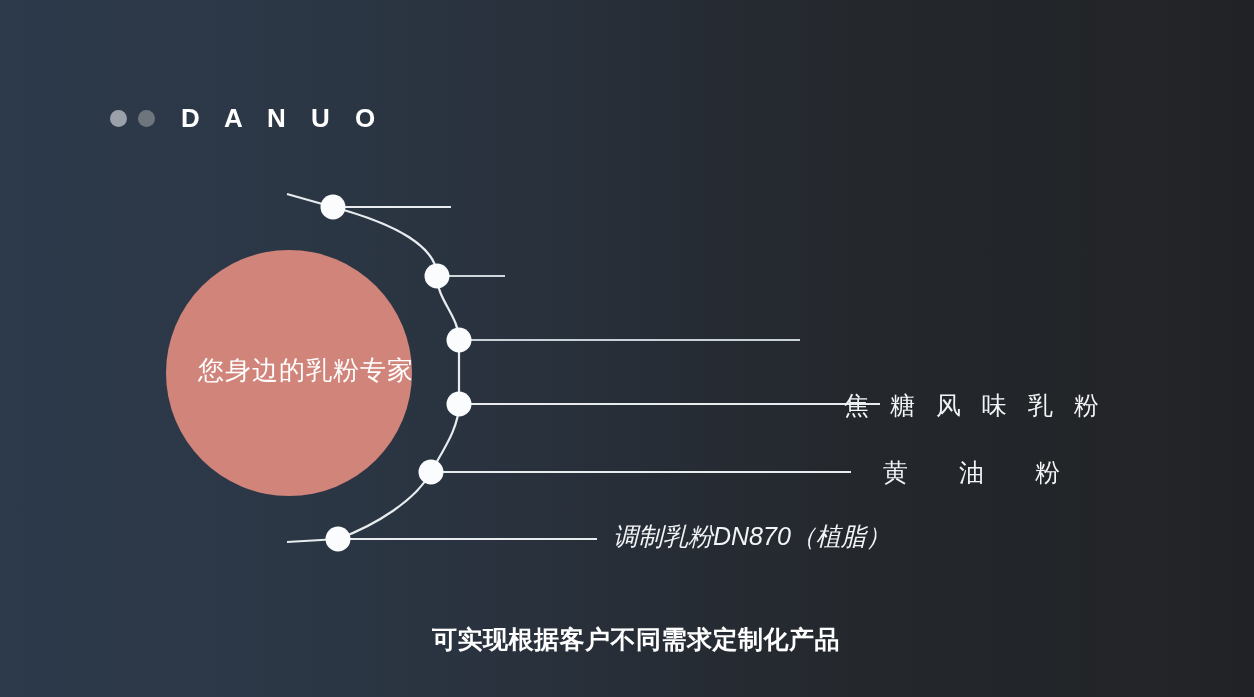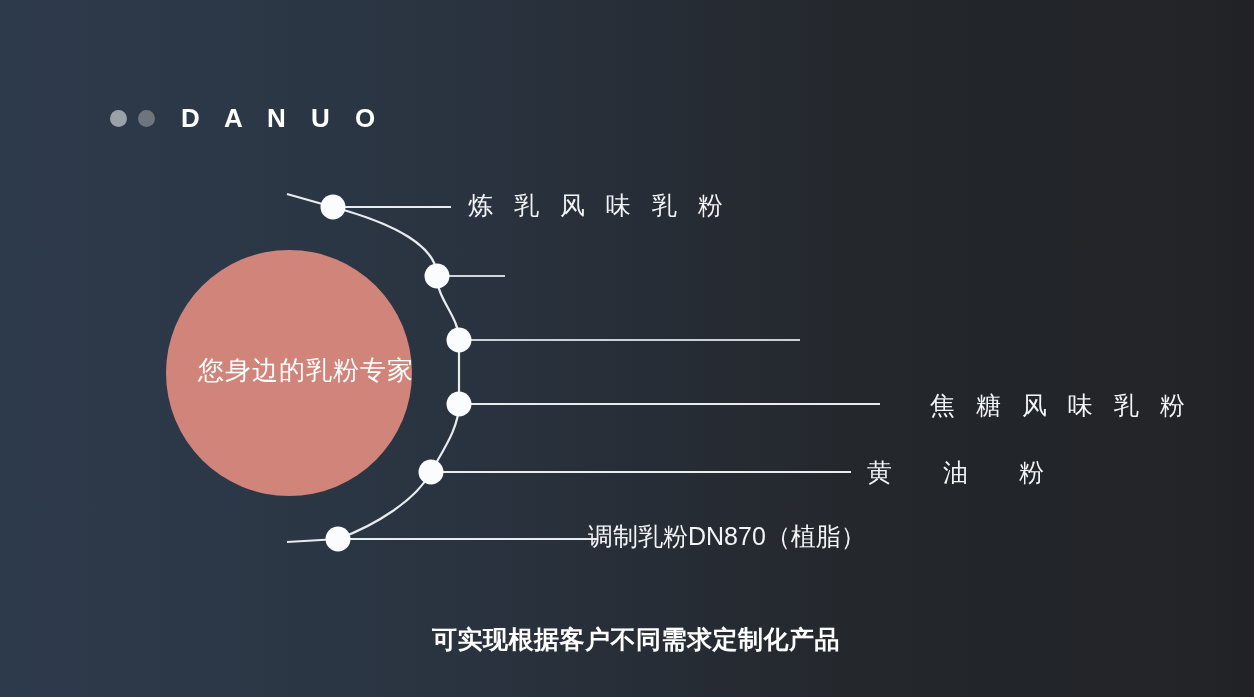--- a/index.html
+++ b/index.html
@@ -71,28 +71,28 @@
   
   .node-label {
     position:absolute;
     color:#f2f4f6;
     font-size:25px;
     font-weight:400;
     line-height:1;
     white-space:nowrap;
   }
   .node-label.sp { letter-spacing:7px; }
-  .node-label.sp-wide { letter-spacing:22px; }
+  .node-label.sp-wide { letter-spacing:22px;margin-left:16px; }
 
   #label-0 { left:468px; top:193px; }
   #label-1 { left:520px; top:265px; }
   #label-2 { left:816px; top:327px; }
-  #label-3 { left:930px; top:393px;text-align:center; }
+  #label-3 { left:844px; top:393px;text-align:center; }
   #label-4 { left:867px; top:460px; }
-  #label-5 { left:588px; top:524px; }
+  #label-5 { left:613px; top:524px;font-style:italic; }
 
   
   #footer-note {
     position:absolute;
     left:0; top:623px;
     width:1254px;
     text-align:center;
     color:#ffffff;
     font-size:25px;
     font-weight:700;
@@ -135,20 +135,19 @@
     <circle cx="333" cy="207" r="12.5" fill="#fbfcfd"></circle>
     <circle cx="437" cy="276" r="12.5" fill="#fbfcfd"></circle>
     <circle cx="459" cy="340" r="12.5" fill="#fbfcfd"></circle>
     <circle cx="459" cy="404" r="12.5" fill="#fbfcfd"></circle>
     <circle cx="431" cy="472" r="12.5" fill="#fbfcfd"></circle>
     <circle cx="338" cy="539" r="12.5" fill="#fbfcfd"></circle>
   </svg>
 
   <div id="circle-label">您身边的乳粉专家</div>
 
-  <div class="node-label sp" id="label-0">炼 乳 风 味 乳 粉</div>
   <div class="node-label sp" id="label-3">焦 糖 风 味 乳 粉</div>
   <div class="node-label sp-wide" id="label-4">黄  油  粉</div>
   <div class="node-label" id="label-5">调制乳粉DN870（植脂）</div>
 
   <div id="footer-note">可实现根据客户不同需求定制化产品</div>
 
 </div>
 
 </body></html>

